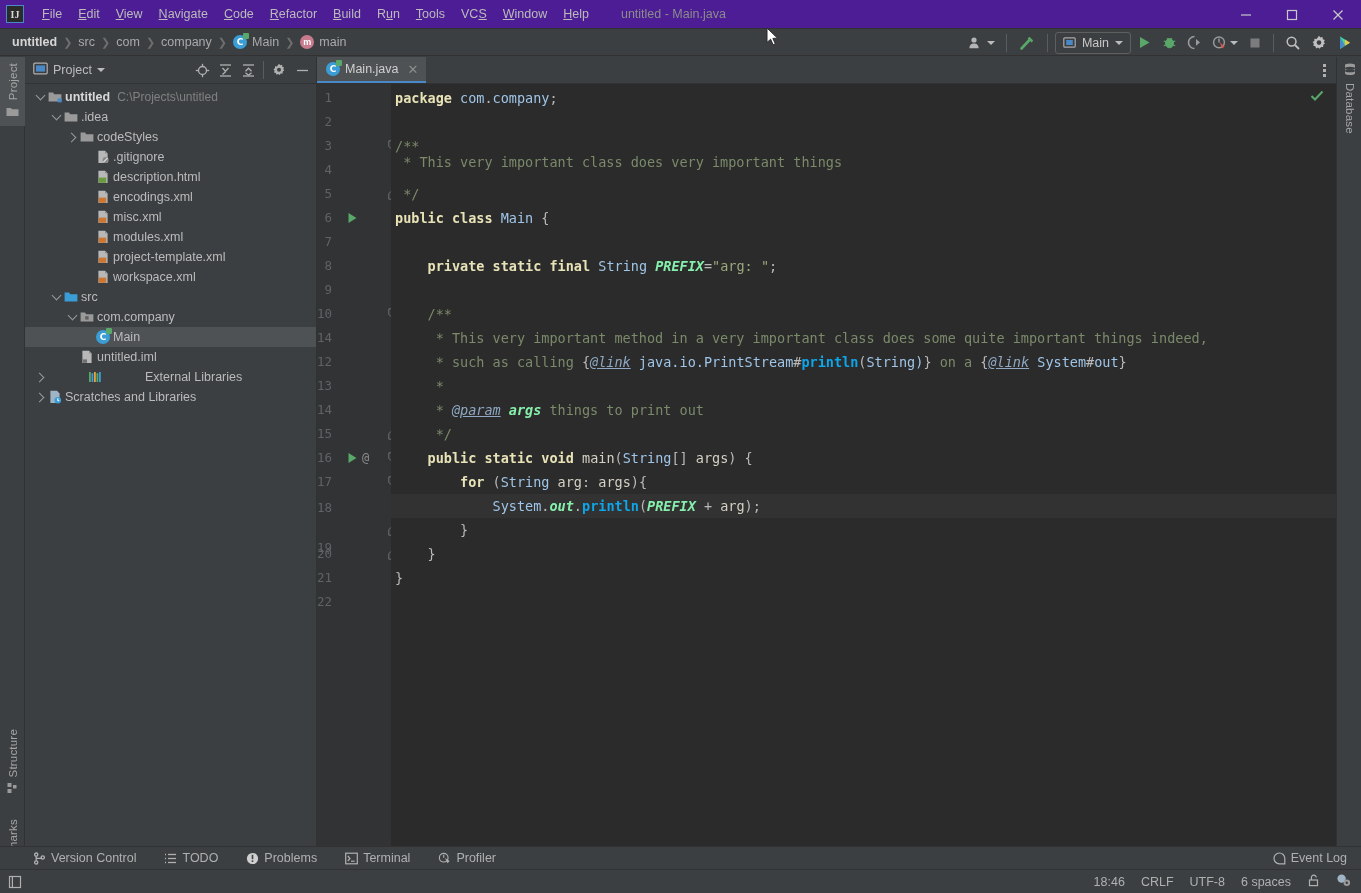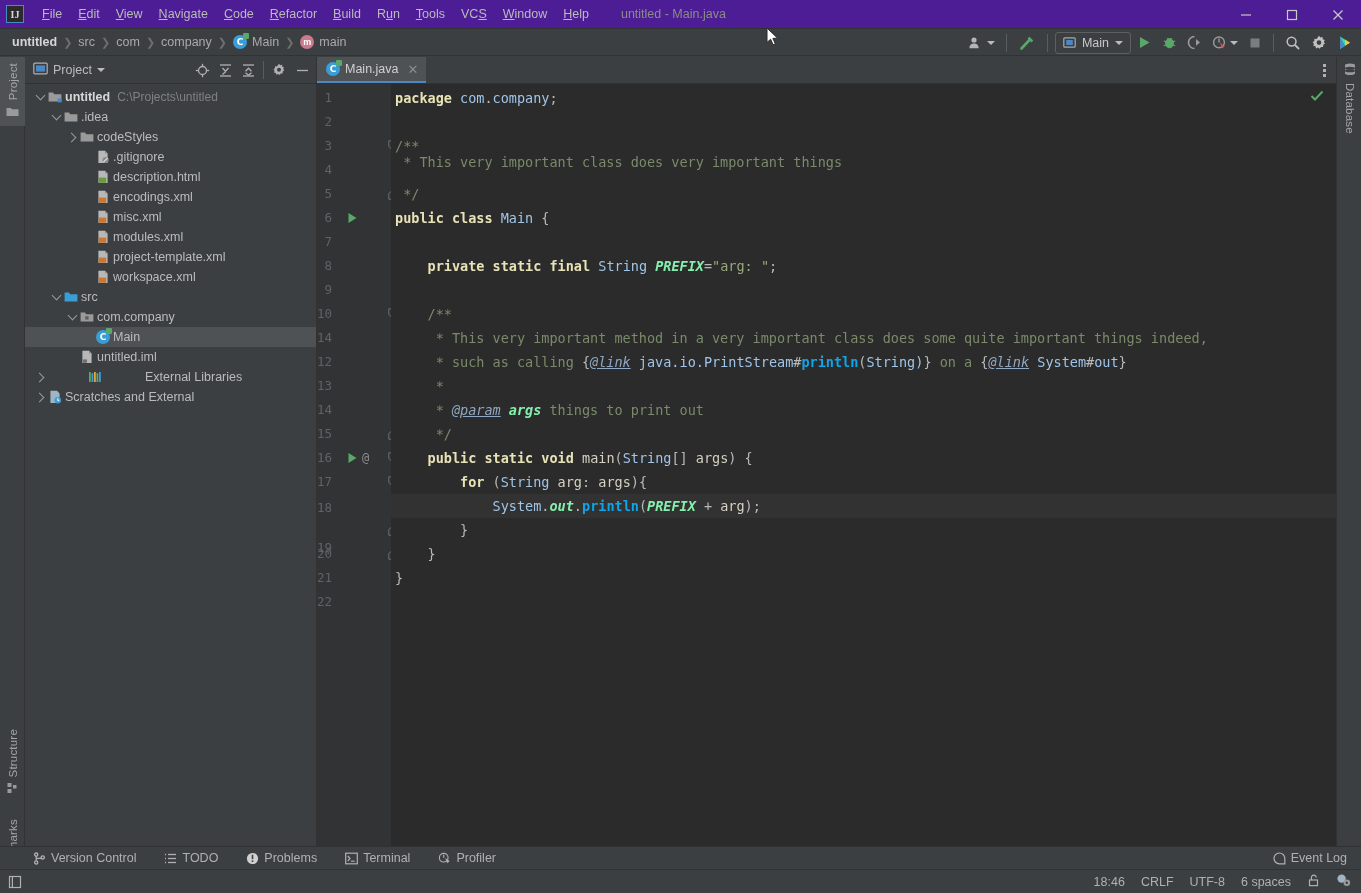--- a/index.html
+++ b/index.html
@@ -599,21 +599,21 @@
           <span class="tw">
             <span class="chev right"></span>
           </span>
           <span style="display: flex; align-items: center;">
             <svg width="14" height="14" viewBox="0 0 14 14">
               <path d="M2.4,0.8 L9,0.8 L11.6,3.4 L11.6,13 L2.4,13 Z" fill="#9fb4c4"></path>
               <circle cx="9.8" cy="10.2" r="3.3" fill="#3b9dd6"></circle>
               <path d="M9.8,8.3 L9.8,10.2 L11.2,11" stroke="#fff" stroke-width="1.1" fill="none"></path>
             </svg>
           </span>
-          <span class="tname">Scratches and External</span>
+          <span class="tname">Scratches and Libraries</span>
         </div>
       </div>
   </div>
 
   <div id="editor-area">
     <div id="tabbar">
       <div class="etab">
         <span class="cls-icon">C</span>
         <span>Main.java</span>
         <span class="x">✕</span>

